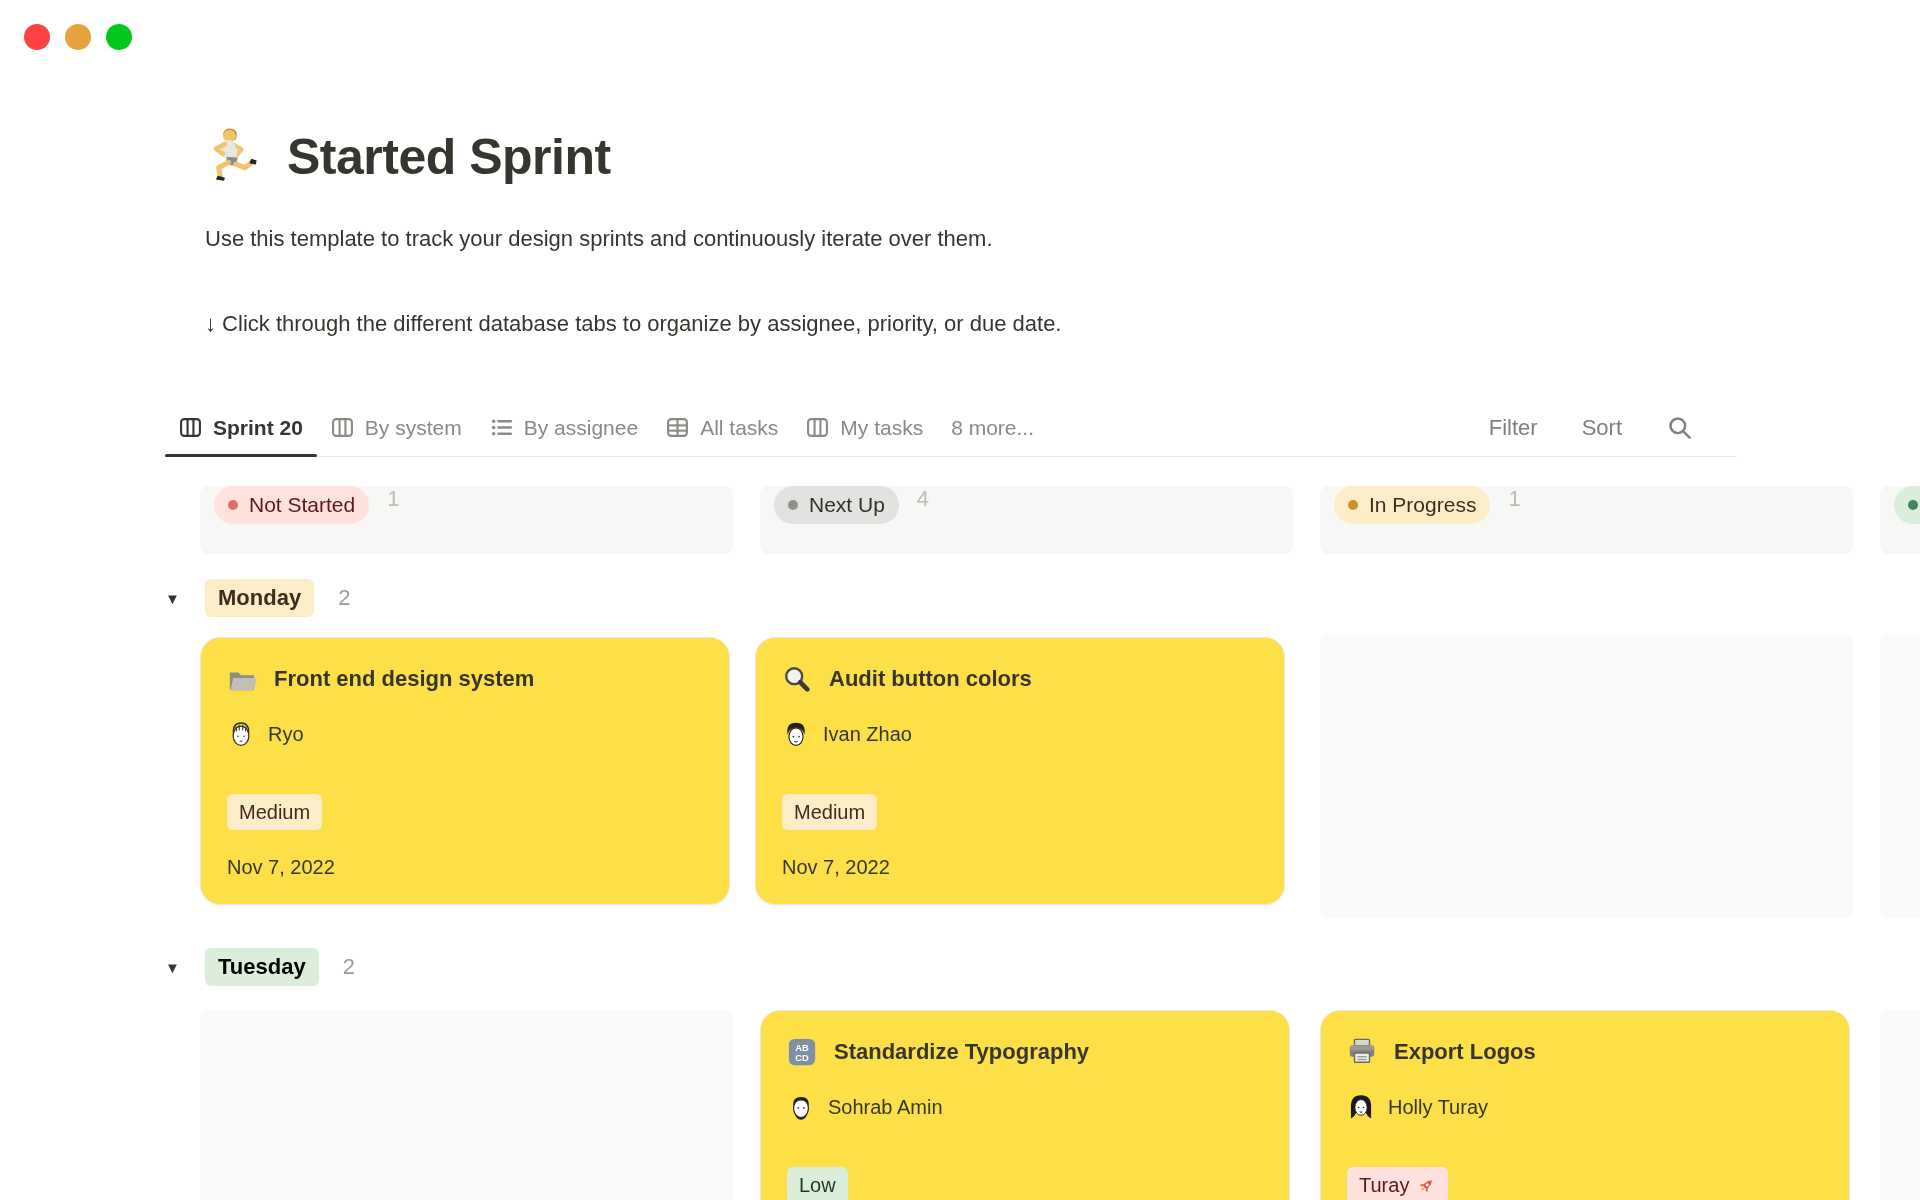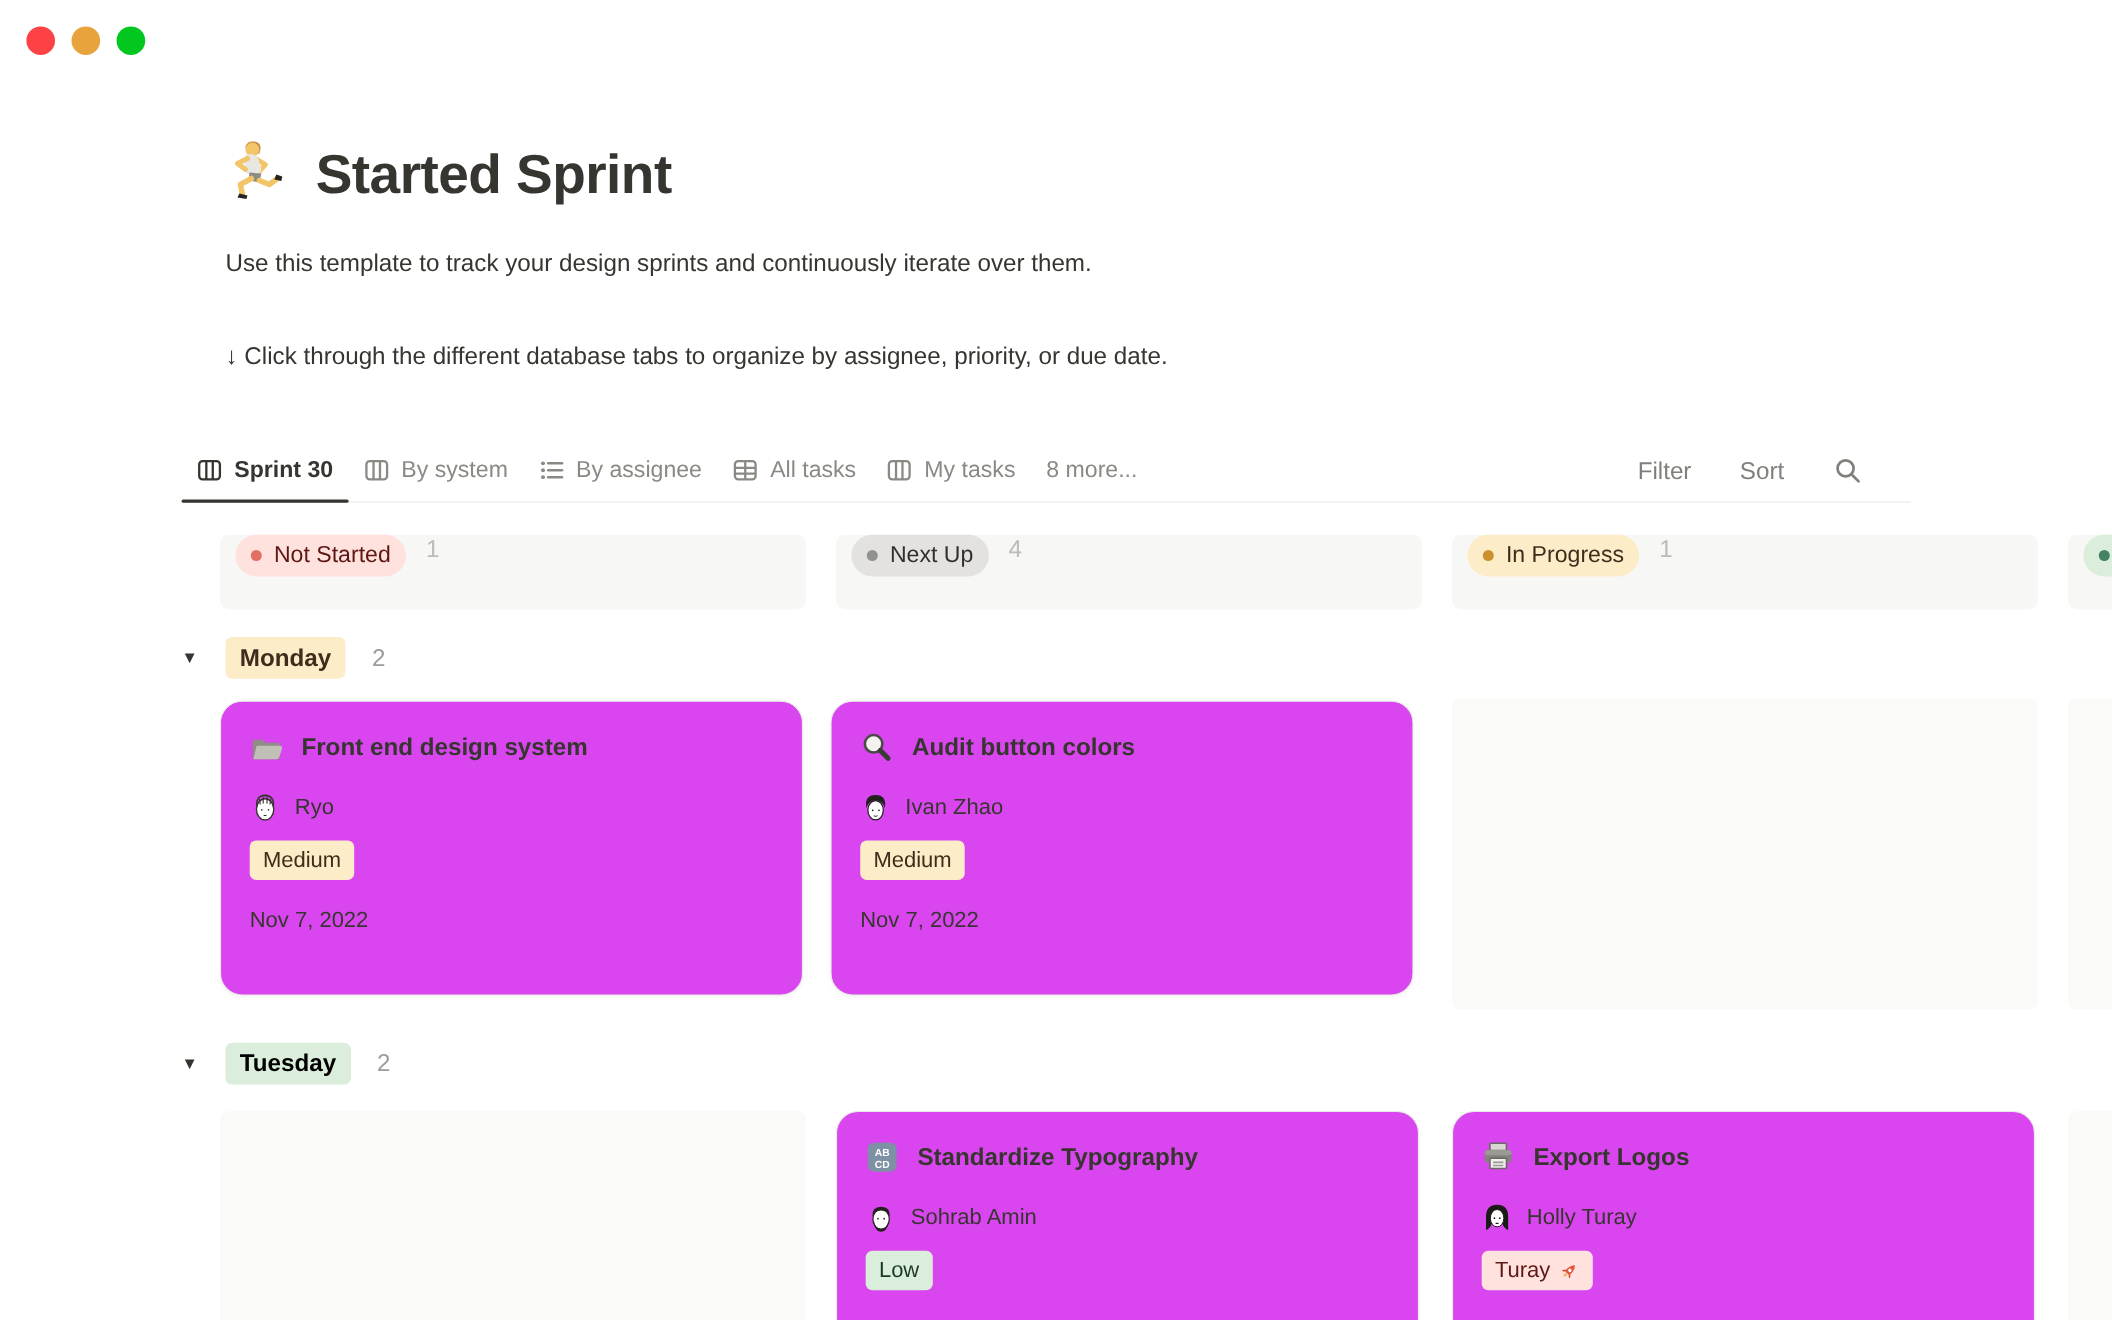--- a/index.html
+++ b/index.html
@@ -32,34 +32,34 @@
   .colcount{margin-left:18px;font-size:22px;color:#BDBBB7}
   .ch1{left:35px}.ch2{left:595px}.ch3{left:1155px}.ch4{left:1715px}
   .ch4 .pill{padding-right:60px}
   
   .group{position:absolute;left:0;display:flex;align-items:center}
   .g-monday{top:93px}.g-tuesday{top:462px}
   .toggle{width:40px;font-size:15px;color:#37352F;cursor:pointer;text-align:left}
   .gpill{height:38px;display:inline-flex;align-items:center;padding:0 13px;border-radius:6px;font-size:22px;font-weight:700}
   .gcount{margin-left:24px;font-size:22px;color:#9E9C98}
   
-  .card{position:absolute;width:530px;background:#d946ef;border:1px solid #E9E9E7;border-radius:20px;box-shadow:0 2px 4px rgba(15,15,15,0.04);box-sizing:border-box;padding:26px;cursor:pointer}
+  .card{position:absolute;width:530px;background:#fde047;border:1px solid #E9E9E7;border-radius:20px;box-shadow:0 2px 4px rgba(15,15,15,0.04);box-sizing:border-box;padding:26px;cursor:pointer}
   .c-m1{left:35px;top:151px;height:268px}
   .c-m2{left:590px;top:151px;height:268px}
   .c-t1{left:595px;top:524px;height:262px}
   .c-t2{left:1155px;top:524px;height:262px}
   .trow{display:flex;align-items:center;gap:17px}
   .ticon{width:30px;height:30px;flex:none}
   .ticon svg{width:30px;height:30px;display:block}
   .ctitle{font-size:22px;font-weight:600;color:#37352F;white-space:nowrap}
   .arow{display:flex;align-items:center;gap:13px;margin-top:26px}
   .avatar{width:28px;height:28px;flex:none}
   .avatar svg{width:28px;height:28px;display:block}
   .aname{font-size:20px}
-  .tagrow{margin-top:16px}
+  .tagrow{margin-top:46px}
   .tag{display:inline-flex;align-items:center;gap:8px;height:36px;padding:0 12px;border-radius:6px;font-size:20px;white-space:nowrap}
   .cdate{margin-top:26px;font-size:20px}
   
   .placeholder{position:absolute;background:#FAFAF8;border-radius:8px}
   .p-m3{left:1155px;top:149px;width:533px;height:283px}
   .p-m4{left:1715px;top:149px;width:533px;height:283px}
   .p-t1{left:35px;top:524px;width:533px;height:262px}
   .p-t4{left:1715px;top:524px;width:533px;height:262px}
 </style>
 </head>
@@ -92,21 +92,21 @@
 <div class="desc">Use this template to track your design sprints and continuously iterate over them.</div>
 <div class="hint">↓ Click through the different database tabs to organize by assignee, priority, or due date.</div>
 
 <div class="tabbar">
   <div class="tab active">
     <svg viewBox="0 0 22 22">
         <rect x="2" y="3" width="18" height="16" rx="3" fill="none" stroke="currentColor" stroke-width="2"></rect>
         <line x1="8.2" y1="3" x2="8.2" y2="19" stroke="currentColor" stroke-width="2"></line>
         <line x1="13.8" y1="3" x2="13.8" y2="19" stroke="currentColor" stroke-width="2"></line>
       </svg>
-    <span>Sprint 30</span>
+    <span>Sprint 20</span>
   </div>
   <div class="tab">
     <svg viewBox="0 0 22 22">
         <rect x="2" y="3" width="18" height="16" rx="3" fill="none" stroke="currentColor" stroke-width="2"></rect>
         <line x1="8.2" y1="3" x2="8.2" y2="19" stroke="currentColor" stroke-width="2"></line>
         <line x1="13.8" y1="3" x2="13.8" y2="19" stroke="currentColor" stroke-width="2"></line>
       </svg>
     <span>By system</span>
   </div>
   <div class="tab">

